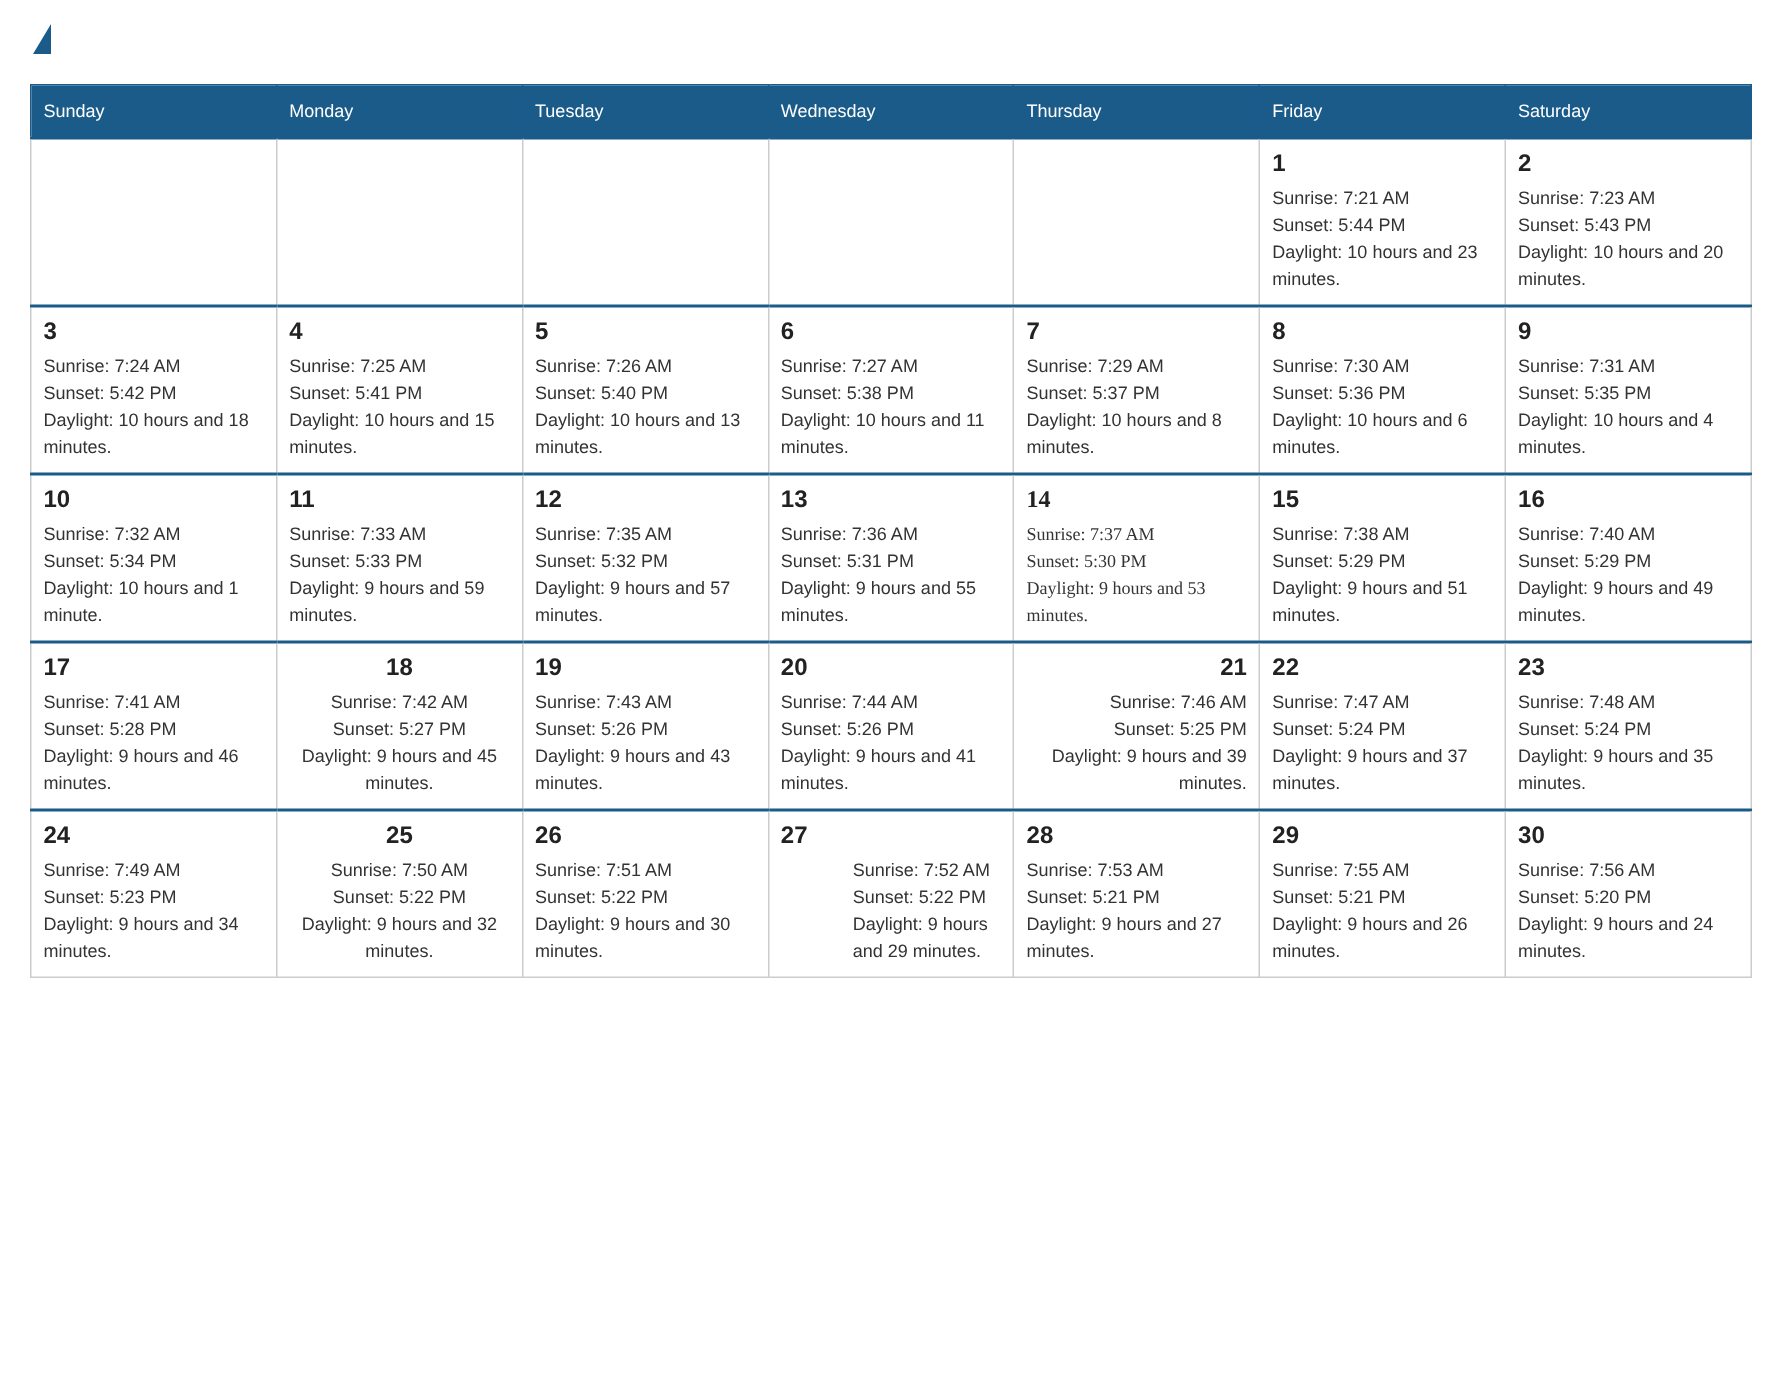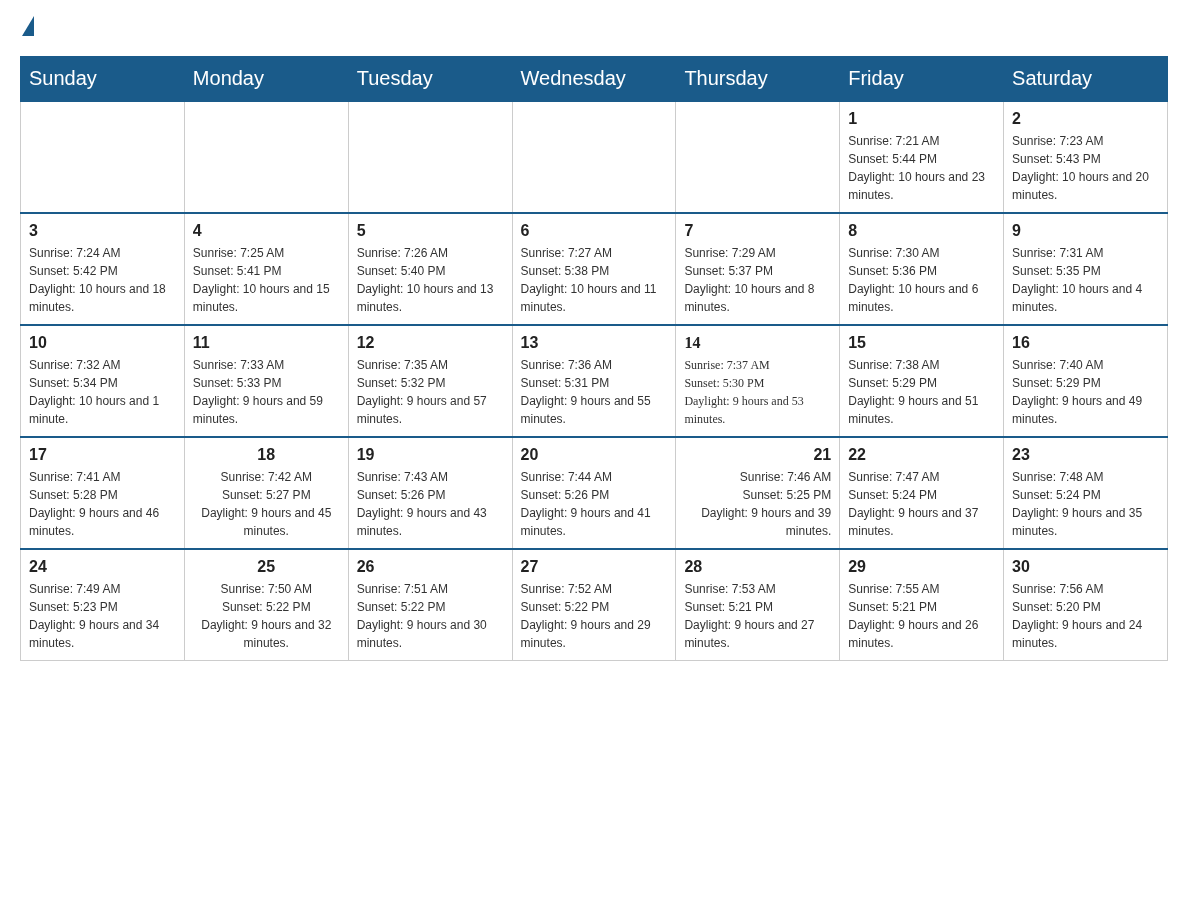--- a/index.html
+++ b/index.html
@@ -60,21 +60,21 @@
       margin-top: 4px;
     }
     .calendar-table {
       width: 100%;
       border-collapse: collapse;
       border: 1px solid #1a5b8a;
     }
     .calendar-table th {
       background-color: #1a5b8a;
       color: #fff;
-      font-size: 20px;
+      font-size: 12px;
       font-weight: normal;
       padding: 10px 8px;
       text-align: left;
       border: 1px solid #1a5b8a;
     }
     .calendar-table td {
       vertical-align: top;
       padding: 8px;
       border: 1px solid #ccc;
       width: calc(100% / 7);
@@ -303,21 +303,21 @@
 Daylight: 9 hours and 32 minutes.</div>
         </td>
         <td style="border-top: 2px solid rgb(26, 91, 138);">
           <div class="day-number">26</div>
           <div class="day-info" style="white-space: pre-line;">Sunrise: 7:51 AM
 Sunset: 5:22 PM
 Daylight: 9 hours and 30 minutes.</div>
         </td>
         <td style="border-top: 2px solid rgb(26, 91, 138);">
           <div class="day-number">27</div>
-          <div class="day-info" style="white-space: pre-line;">Sunrise: 7:52 AM
+          <div class="day-info" style="white-space: pre-line; margin-left: 48px;">Sunrise: 7:52 AM
 Sunset: 5:22 PM
 Daylight: 9 hours and 29 minutes.</div>
         </td>
         <td style="border-top: 2px solid rgb(26, 91, 138);">
           <div class="day-number">28</div>
           <div class="day-info" style="white-space: pre-line;">Sunrise: 7:53 AM
 Sunset: 5:21 PM
 Daylight: 9 hours and 27 minutes.</div>
         </td>
         <td style="border-top: 2px solid rgb(26, 91, 138);">

